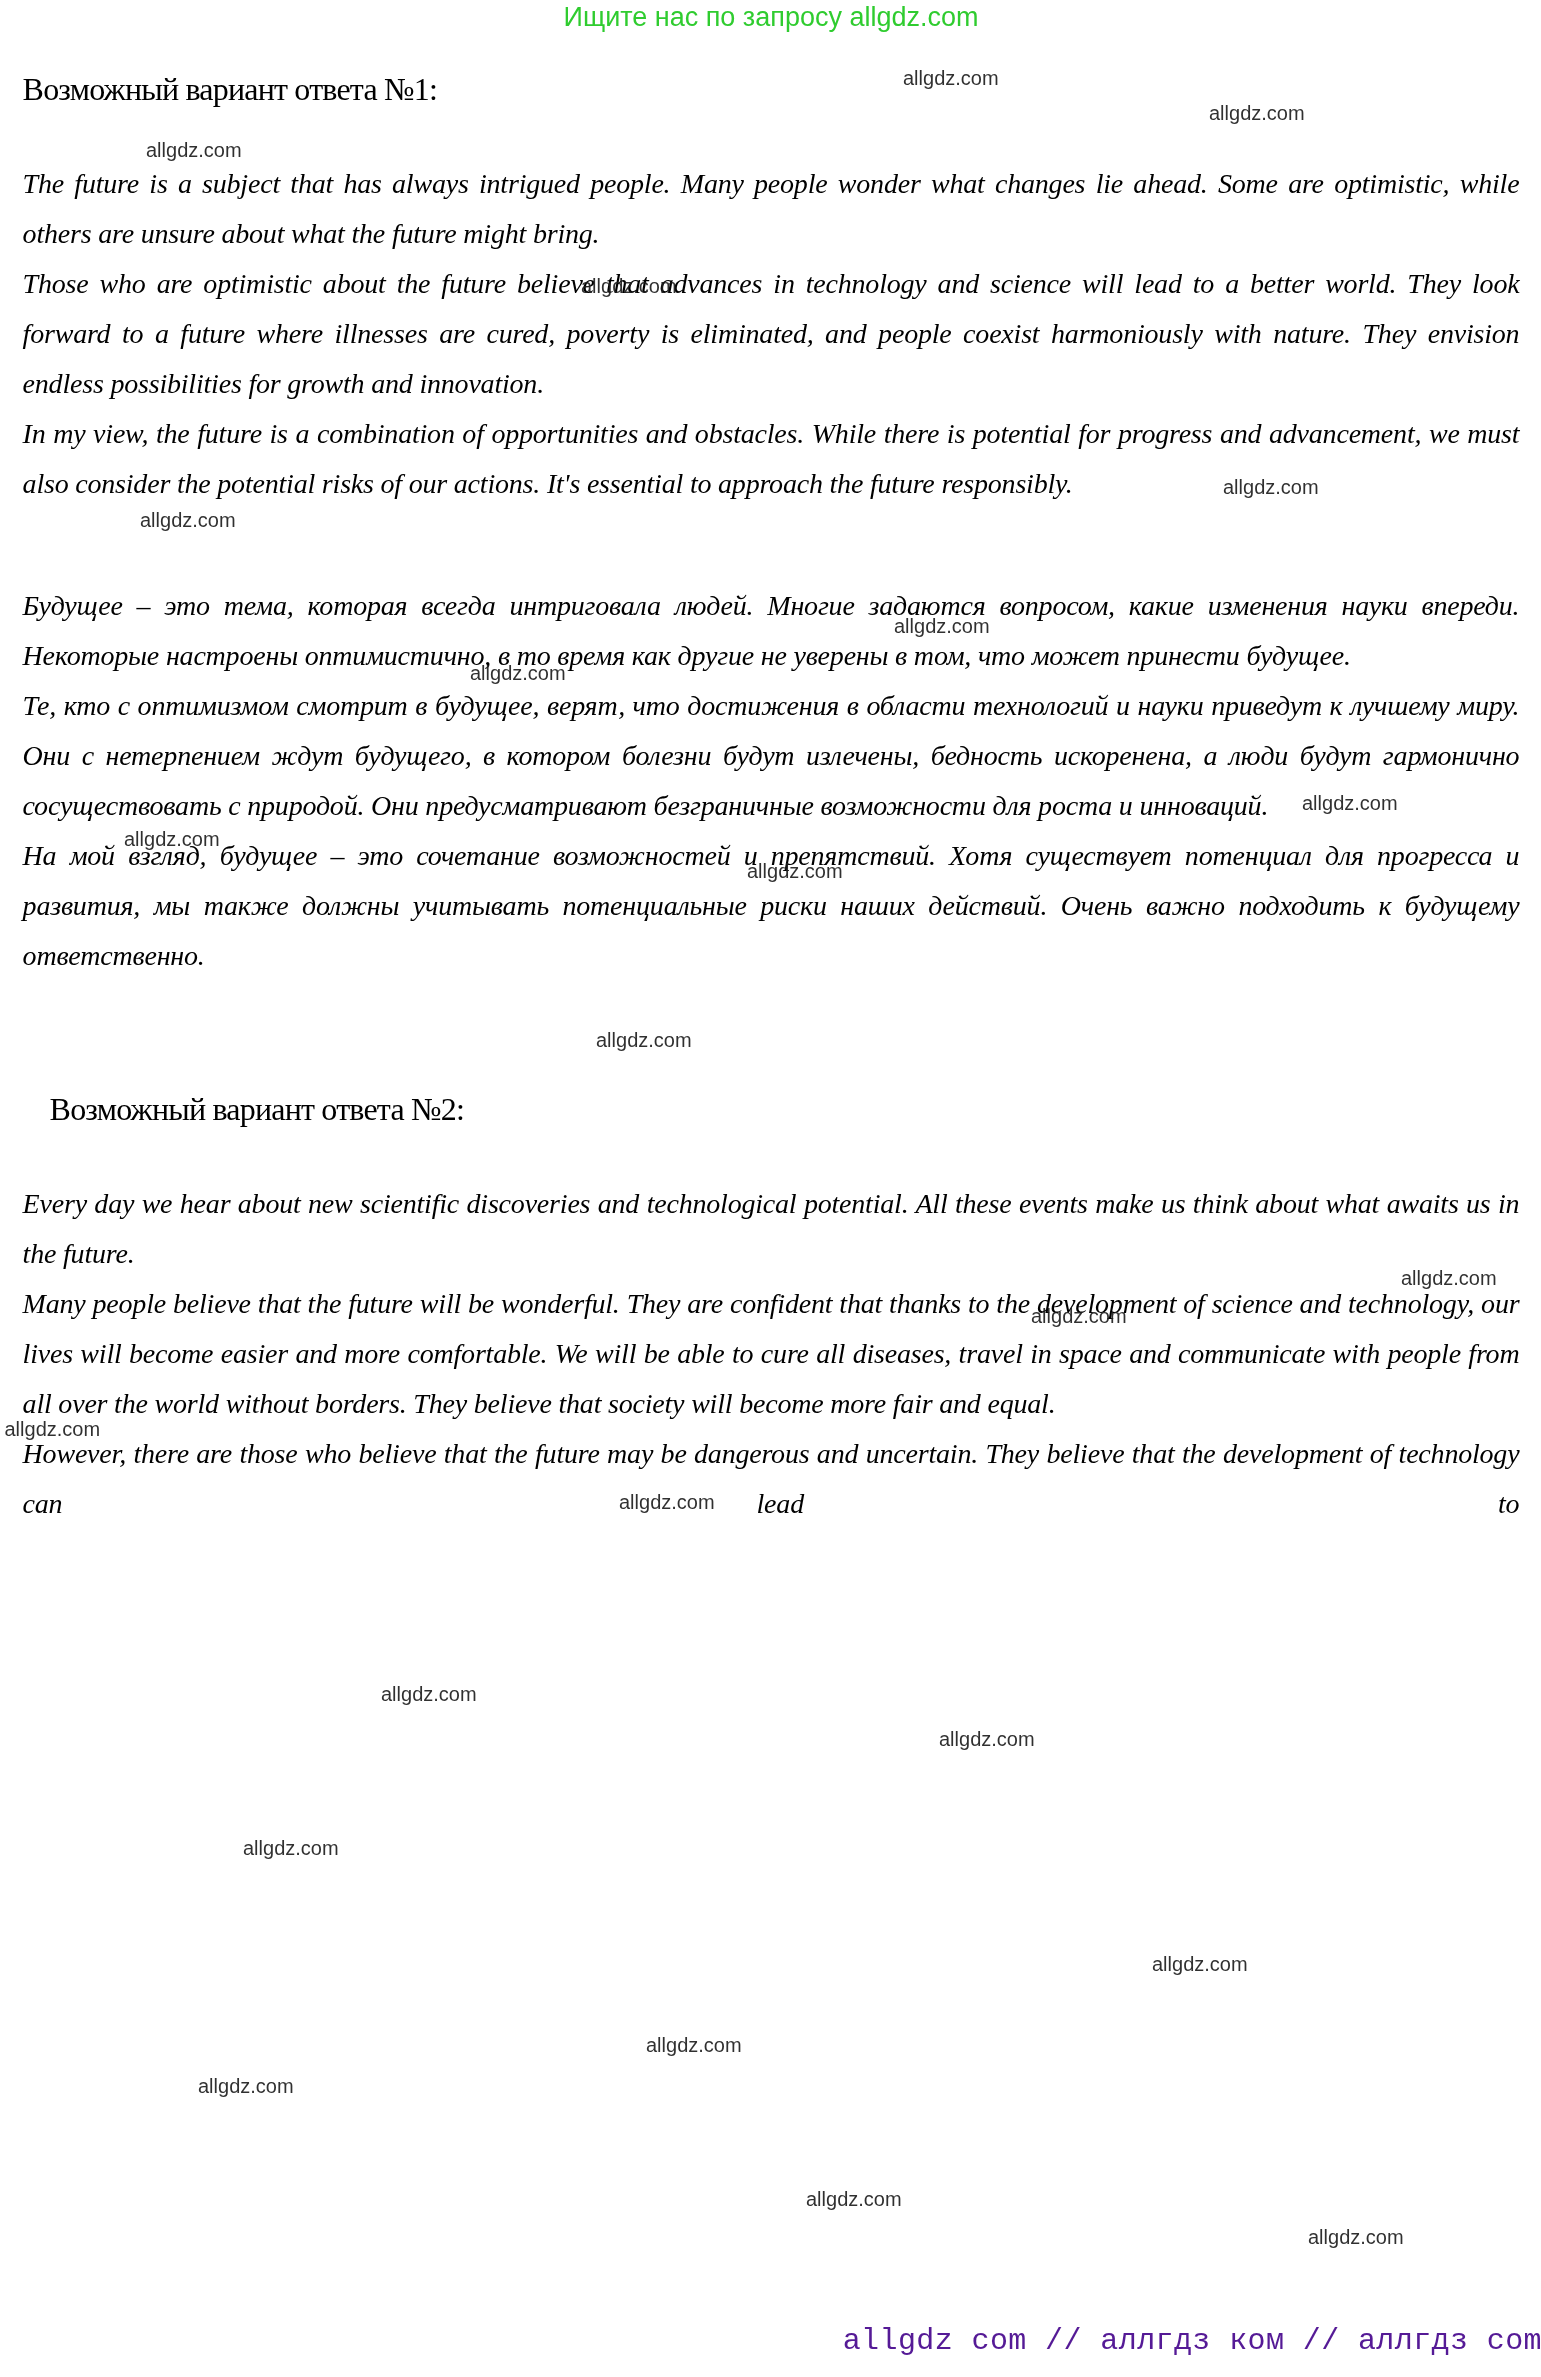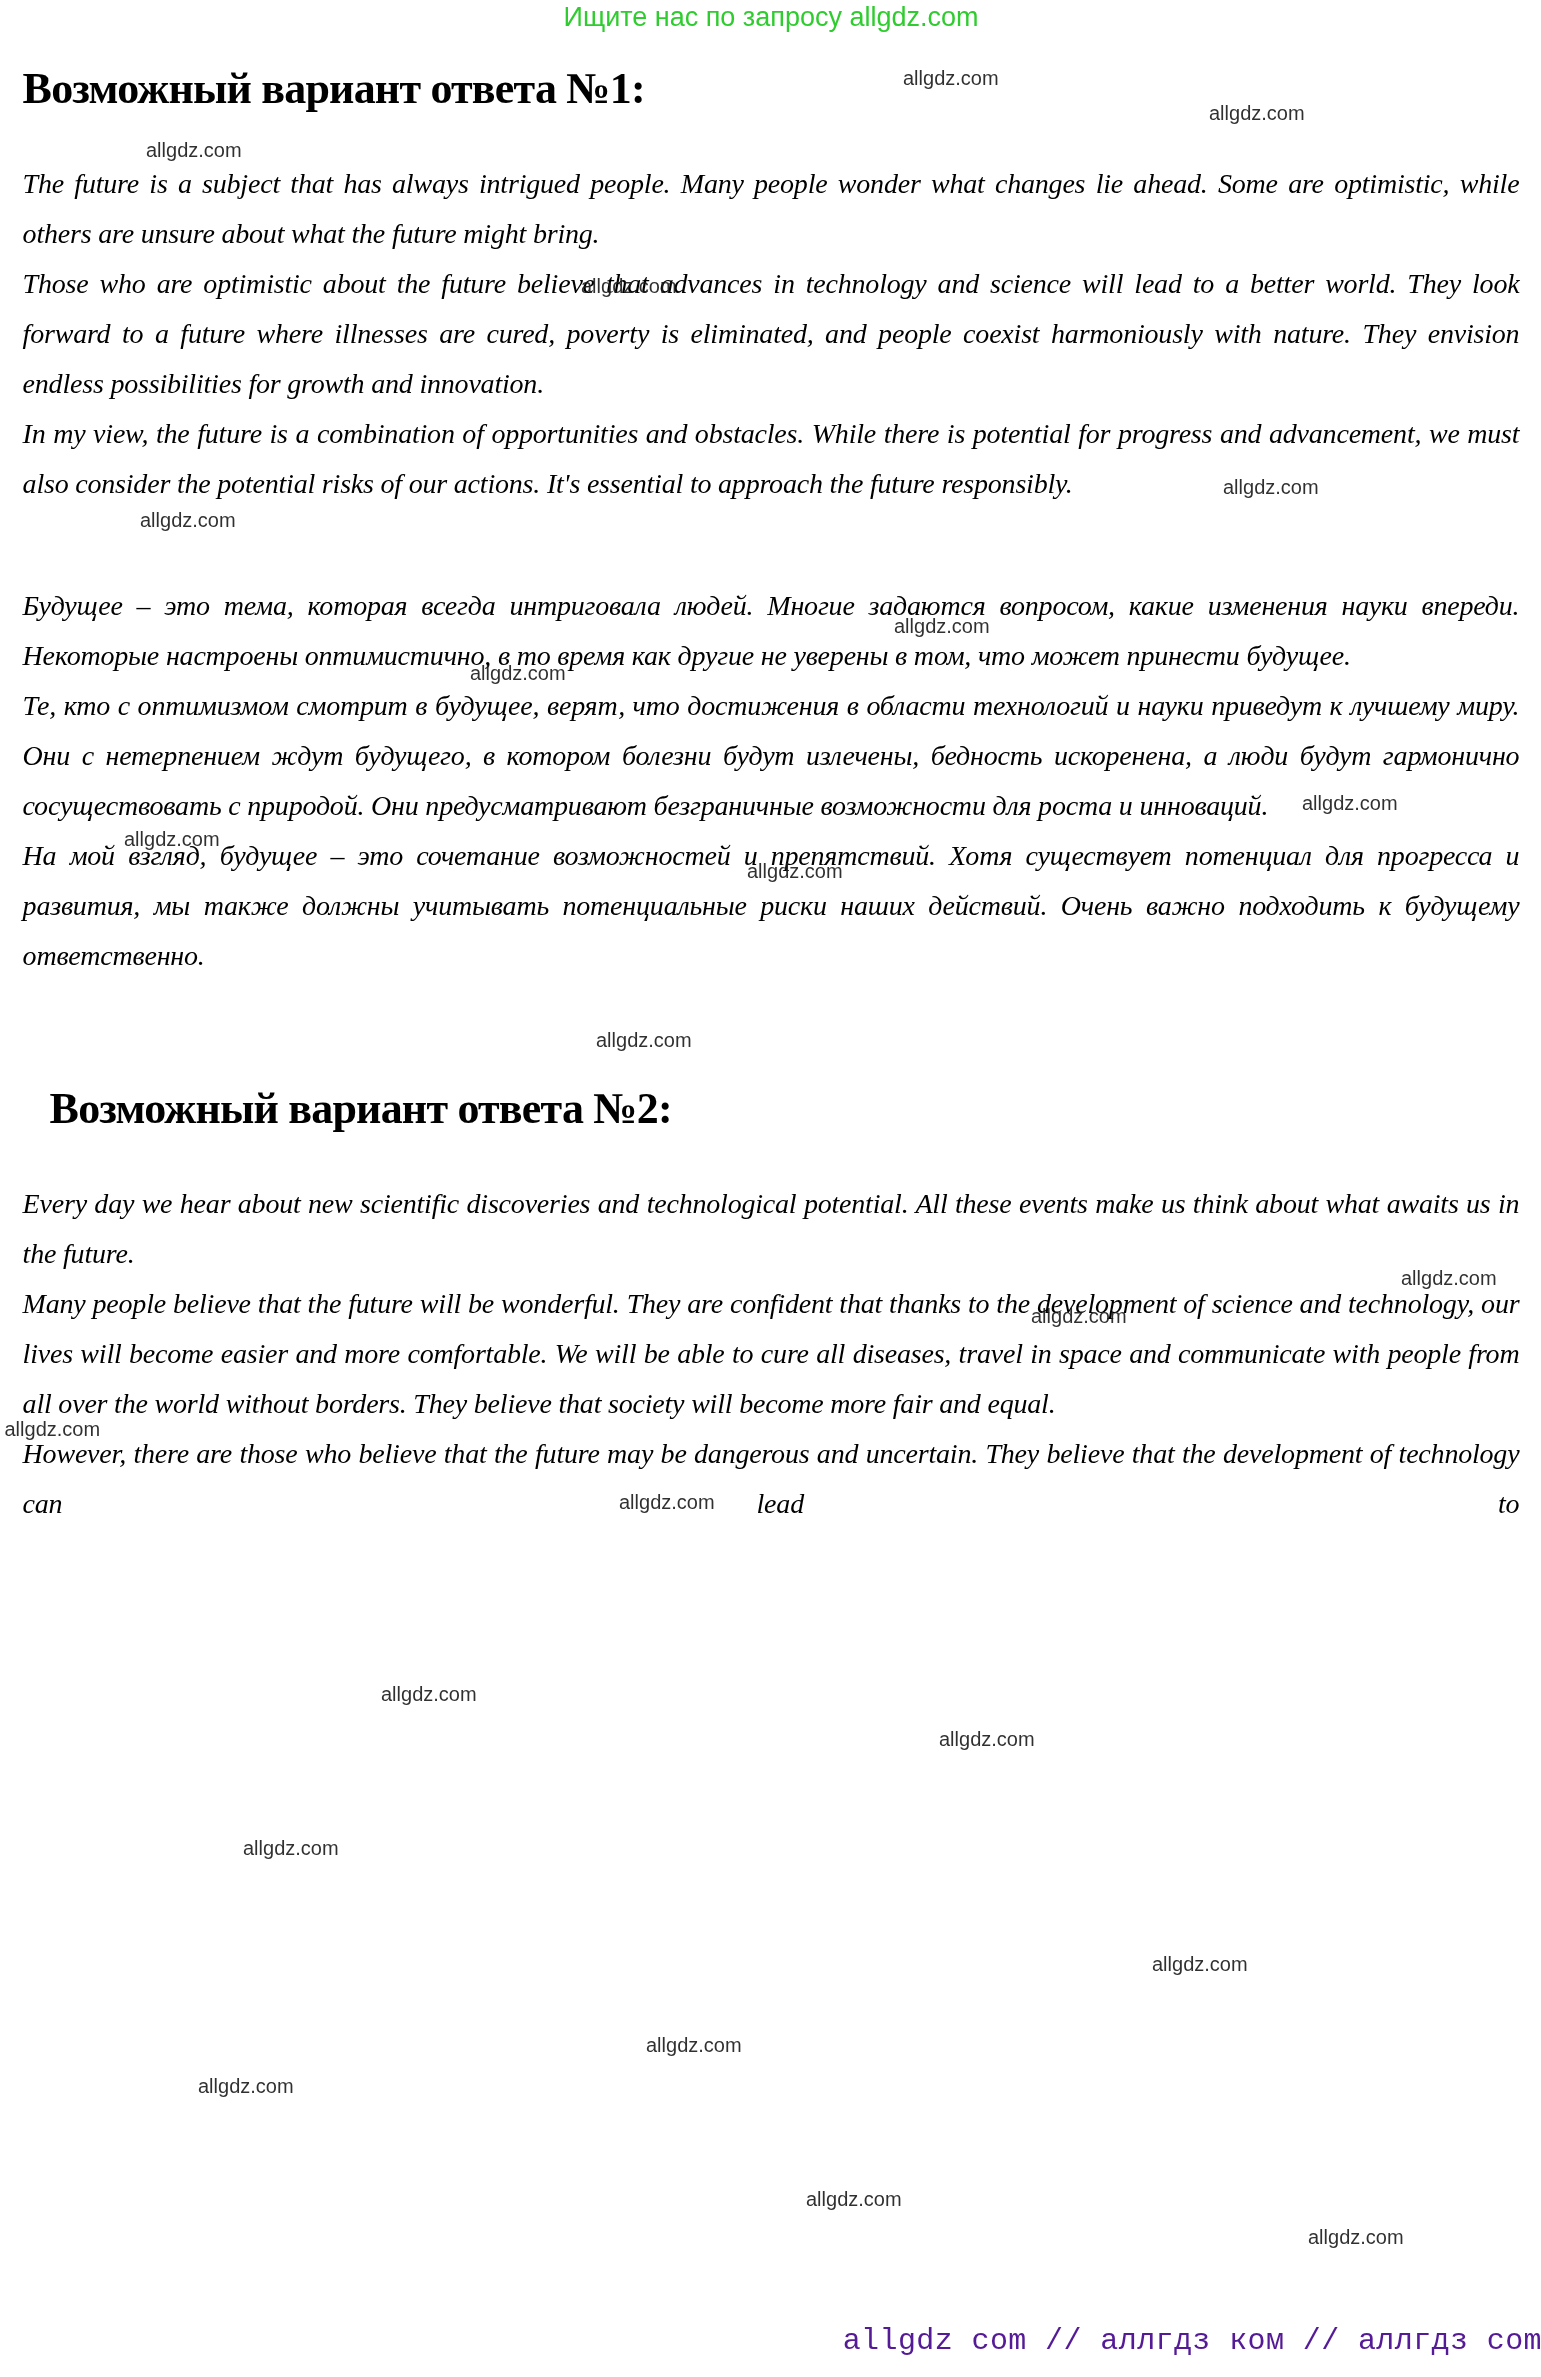--- a/index.html
+++ b/index.html
@@ -14,22 +14,22 @@
   .banner{
     padding-top:2px;
     text-align:center;
     font-family:"Liberation Sans", sans-serif;
     font-size:27px;
     line-height:30px;
     color:var(--banner-color,#2fcc2f);
   }
   .heading{
     margin:29px 0 0 22.6px;
-    font-weight:bold;
-    font-size:44px;
+    font-weight:normal;
+    font-size:32px;
     line-height:56px;
     letter-spacing:-0.8px;
   }
   .heading.h2{ margin-top:100px;margin-left:27px; }
   .body-col{ margin:0 22.6px; }
   .para{
     margin:0;
     font-size:28px;
     line-height:50px;
     letter-spacing:-0.2px;

